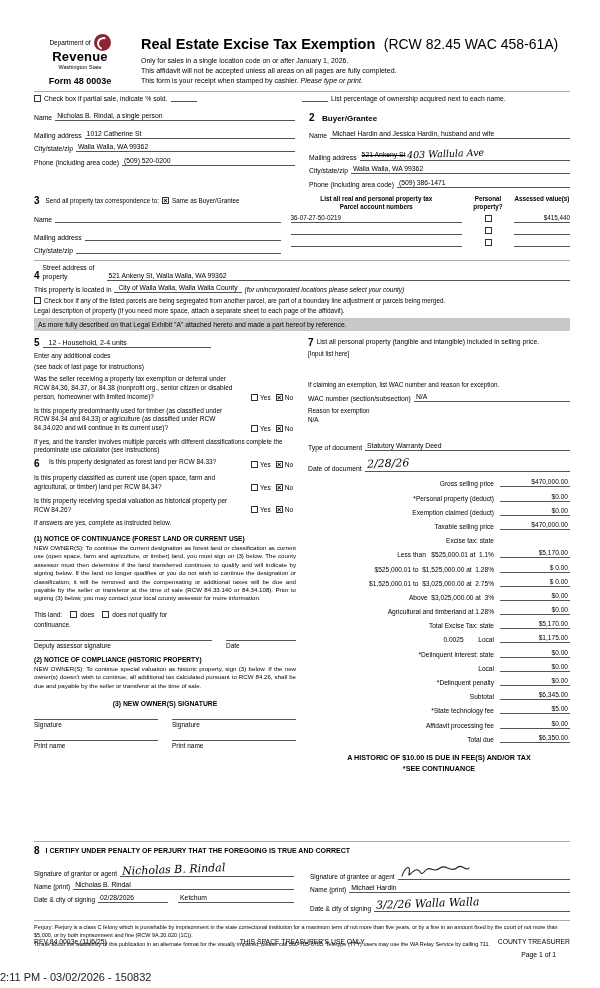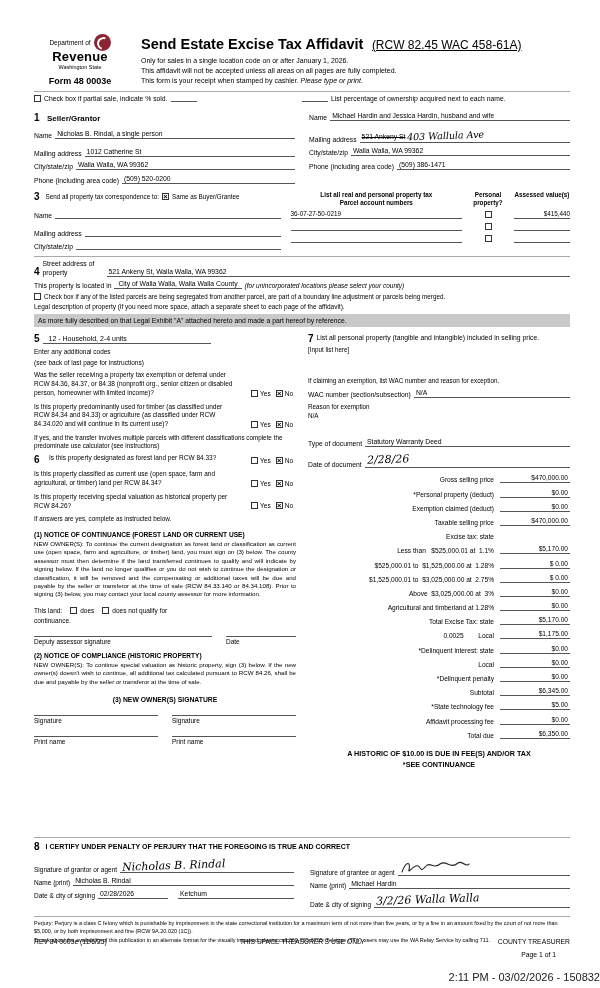--- a/index.html
+++ b/index.html
@@ -20,21 +20,21 @@
   .logo::after { content: ""; position: absolute; left: 3px; top: 3px; width: 9px; height: 9px;
     border: 2px solid #fff; border-right-color: transparent; border-bottom-color: transparent;
     border-radius: 50%; transform: rotate(-25deg); }
   .dept-name { font-size: 13px; font-weight: bold; letter-spacing: 0.2px; margin-top: -2px; }
   .dept-sub { font-size: 5.5px; }
   .form-num { font-size: 9px; font-weight: bold; margin-top: 6px; }
   .hdr-divider { width: 1px; background: #444; margin: 0 8px 0 6px; }
   .hdr-right { flex: 1; padding-top: 1px; }
   .title-row { margin-bottom: 3px; }
   .title { font-size: 14.5px; font-weight: bold; }
-  .rcw { font-size: 12px; margin-left: 4px; text-decoration: underline; }
+  .rcw { font-size: 14px; margin-left: 4px; }
   .note { font-size: 7px; line-height: 1.45; }
 
   
   .cb { display: inline-block; width: 7px; height: 7px; border: 1px solid #333;
     font-size: 7.5px; line-height: 6px; text-align: center; vertical-align: -1px;
     font-weight: bold; overflow: hidden; background: #fff; }
   .sec-num { font-size: 10px; font-weight: bold; margin-right: 3px; }
   .sec-title { font-size: 8px; font-weight: bold; }
   .flabel { font-size: 6.8px; white-space: nowrap; margin-right: 3px; }
   .fval { flex: 1; border-bottom: 1px solid #555; font-size: 6.8px; padding: 0 2px 1px 2px; min-height: 9px; }
@@ -129,42 +129,42 @@
   .s8val.short { flex: 0 0 70px; }
   .s8val.city { margin-left: 10px; }
   .sigfield { flex: 1; border-bottom: 1px solid #555; min-height: 14px; display: flex; align-items: flex-end; padding: 0 2px; }
 
   
   .perjury { font-size: 5.5px; line-height: 1.35; margin-top: 8px; border-top: 1px solid #aaa; padding-top: 3px; }
   .perjury p + p { margin-top: 2px; }
   .footer { position: absolute; left: 34px; right: 30px; bottom: 30px; }
   .footer-row { display: flex; justify-content: space-between; font-size: 6.8px; }
   .footer-page { text-align: right; font-size: 6.8px; margin-top: 6px; padding-right: 14px; }
-  .status { position: absolute; bottom: 5px; left: 0; width: 100%; text-align: right;
+  .status { position: absolute; bottom: 5px; left: 0; width: 100%; text-align: left;
     font-size: 11px; color: #222; }
 </style>
 </head>
 <body>
 
 <div class="page">
 
   <div class="header">
     <div class="hdr-left">
       <div class="dept-top">
         <span class="dept-of">Department of</span>
         <span class="logo"></span>
       </div>
       <div class="dept-name">Revenue</div>
       <div class="dept-sub">Washington State</div>
       <div class="form-num">Form 48 0003e</div>
     </div>
     <div class="hdr-divider"></div>
     <div class="hdr-right">
       <div class="title-row">
-        <span class="title">Send Estate Excise Tax Affidavit</span>
+        <span class="title">Real Estate Excise Tax Exemption</span>
         <span class="rcw">(RCW 82.45 WAC 458-61A)</span>
       </div>
       <div class="note">Only for sales in a single location code on or after January 1, 2026.</div>
       <div class="note">This affidavit will not be accepted unless all areas on all pages are fully completed.</div>
       <div class="note">
         <span>This form is your receipt when stamped by cashier.</span>
         <i>Please type or print.</i>
       </div>
     </div>
   </div>
@@ -176,40 +176,40 @@
       <span class="uline-short"></span>
     </div>
     <div class="partial-right">
       <span class="uline-short"></span>
       <span>List percentage of ownership acquired next to each name.</span>
     </div>
   </div>
 
   <div class="cols12">
     <div class="col12">
-      <div><span class="sec-num">1</span>
-           <span class="sec-title">Seller/Grantor</span></div>
       <div class="field-line">
           <span class="flabel">Name</span>
         <span class="fval">Nicholas B. Rindal, a single person</span>
         </div>
       <div class="field-line" style="margin-top:9px;">
           <span class="flabel">Mailing address</span>
         <span class="fval">1012 Catherine St</span>
         </div>
       <div class="field-line">
           <span class="flabel">City/state/zip</span>
         <span class="fval">Walla Walla, WA  99362</span>
         </div>
       <div class="field-line">
           <span class="flabel">Phone (including area code)</span>
         <span class="fval">(509) 520-0200</span>
         </div>
     </div>
     <div class="col12">
+      <div><span class="sec-num">2</span>
+           <span class="sec-title">Buyer/Grantee</span></div>
       <div class="field-line">
           <span class="flabel">Name</span>
         <span class="fval">Michael Hardin and Jessica Hardin, husband and wife</span>
         </div>
       <div class="field-line" style="margin-top:9px;">
           <span class="flabel">Mailing address</span>
         <span class="fval">
           <span class="strike">521 Ankeny St</span>
           <span class="hand">403 Wallula Ave</span>
         </span>

